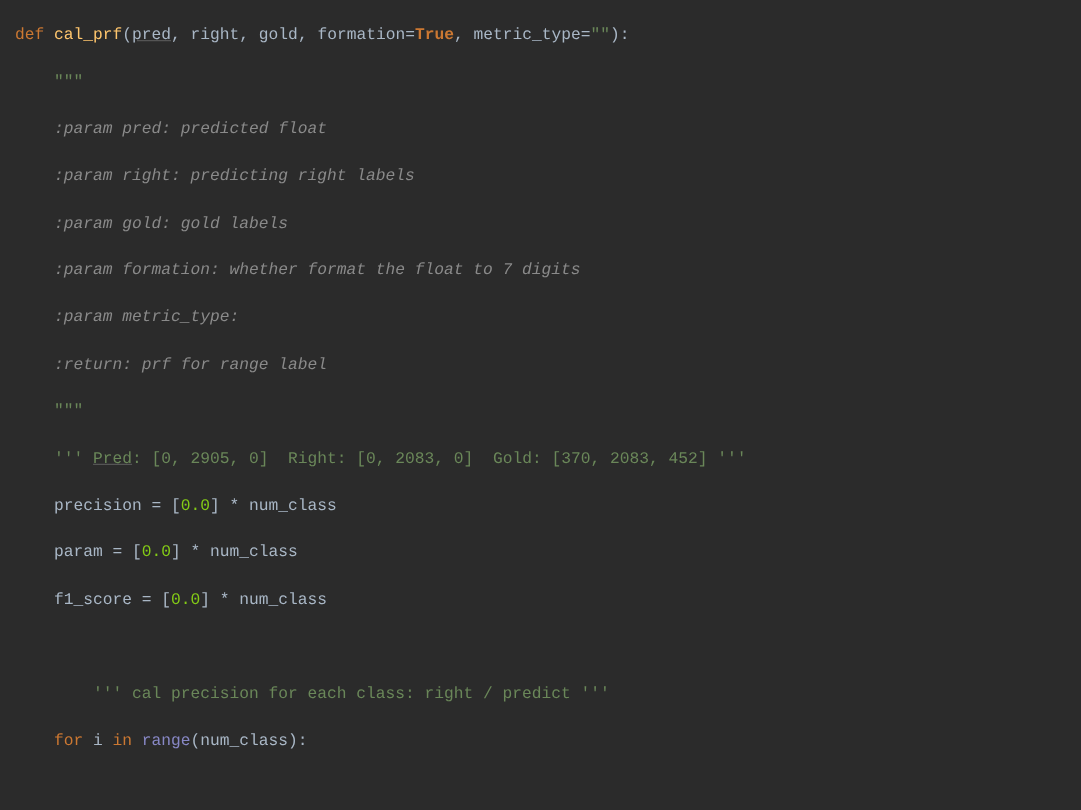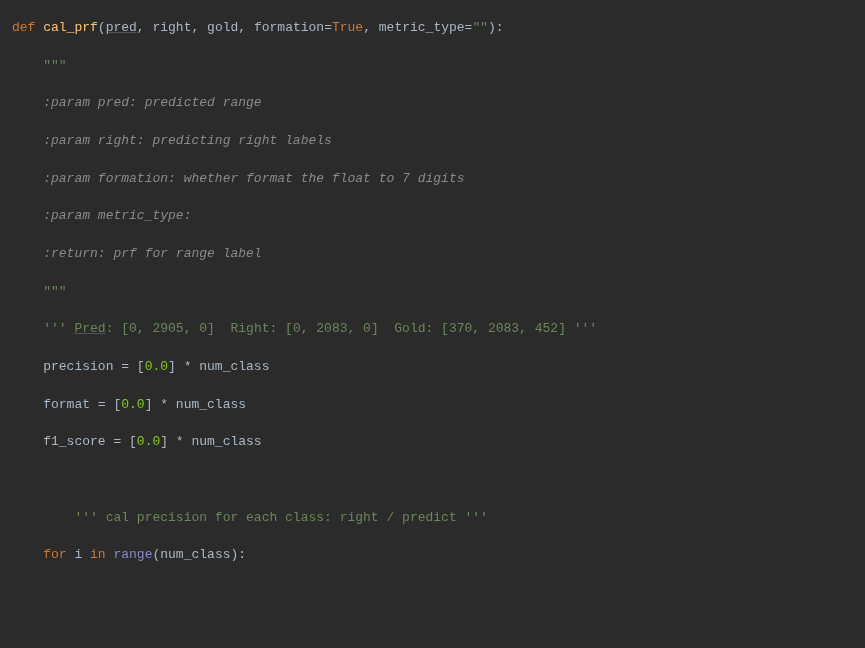--- a/index.html
+++ b/index.html
@@ -22,41 +22,42 @@
   .gutter {
     display: inline-block;
     width: 10px;
     color: #555;
     vertical-align: top;
   }
   .kw { color: #cc7832; }       
   .fn { color: #ffc66d; }       
   .str { color: #6a8759; }
   .num { color: #84cc16; }      
-  .bool { color: #cc7832; }
+  .bool { color: #cc7832; font-weight: bold; }
   .paramunder { color: #a9b7c6; text-decoration: underline; text-decoration-color: #555;}
   .docparam { color: #8a8a8a; font-style: italic; text-decoration-color: #666; }
   .docbody { color: #8a8a8a; font-style: italic; }
   .builtin { color: #8888c6; }
 </style>
 </head>
 <body>
 
 <div class="code-container">
 <span class="line"><span class="gutter"></span><span class="kw">def</span> <span class="fn">cal_prf</span><span>(</span><span class="paramunder">pred</span><span>, </span><span>right</span><span>, </span><span>gold</span><span>, </span><span>formation</span><span>=</span><span class="bool">True</span><span>, </span><span>metric_type</span><span>=</span><span class="str">""</span><span>):</span></span>
 <span class="line"><span class="gutter"></span><span>    </span><span class="str">"""</span></span>
-<span class="line"><span class="gutter"></span><span>    </span><span class="docparam">:param </span><span class="docparam">pred</span><span class="docbody">: predicted range</span></span>
+<span class="line"><span class="gutter"></span><span>    </span><span class="docparam">:param </span><span class="docparam">pred</span><span class="docbody">: predicted float</span></span>
 <span class="line"><span class="gutter"></span><span>    </span><span class="docparam">:param </span><span class="docbody">right: predicting right labels</span></span>
+<span class="line"><span class="gutter"></span><span>    </span><span class="docparam">:param </span><span class="docbody">gold: gold labels</span></span>
 <span class="line"><span class="gutter"></span><span>    </span><span class="docparam">:param </span><span class="docbody">formation: whether format the float to 7 digits</span></span>
 <span class="line"><span class="gutter"></span><span>    </span><span class="docparam">:param </span><span class="docbody">metric_type:</span></span>
 <span class="line"><span class="gutter"></span><span>    </span><span class="docparam">:return</span><span class="docbody">: prf for range label</span></span>
 <span class="line"><span class="gutter"></span><span>    </span><span class="str">"""</span></span>
 <span class="line"><span class="gutter"></span><span>    </span><span class="str">''' </span><span class="str" style="text-decoration:underline;text-decoration-color:#555">Pred</span><span class="str">: [0, 2905, 0]  Right: [0, 2083, 0]  Gold: [370, 2083, 452] '''</span></span>
 <span class="line"><span class="gutter"></span><span>    </span><span>precision = [</span><span class="num">0.0</span><span>] * num_class</span></span>
-<span class="line"><span class="gutter"></span><span>    </span><span>format = [</span><span class="num">0.0</span><span>] * num_class</span></span>
+<span class="line"><span class="gutter"></span><span>    </span><span>param = [</span><span class="num">0.0</span><span>] * num_class</span></span>
 <span class="line"><span class="gutter"></span><span>    </span><span>f1_score = [</span><span class="num">0.0</span><span>] * num_class</span></span>
 <span class="line"><span class="gutter"></span> </span>
 <span class="line"><span class="gutter"></span><span>        </span><span class="str">''' cal precision for each class: right / predict '''</span></span>
 <span class="line"><span class="gutter"></span><span>    </span><span class="kw">for</span><span> i </span><span class="kw">in</span> <span class="builtin">range</span><span>(num_class):</span></span>
 
 
 
 
 
 

